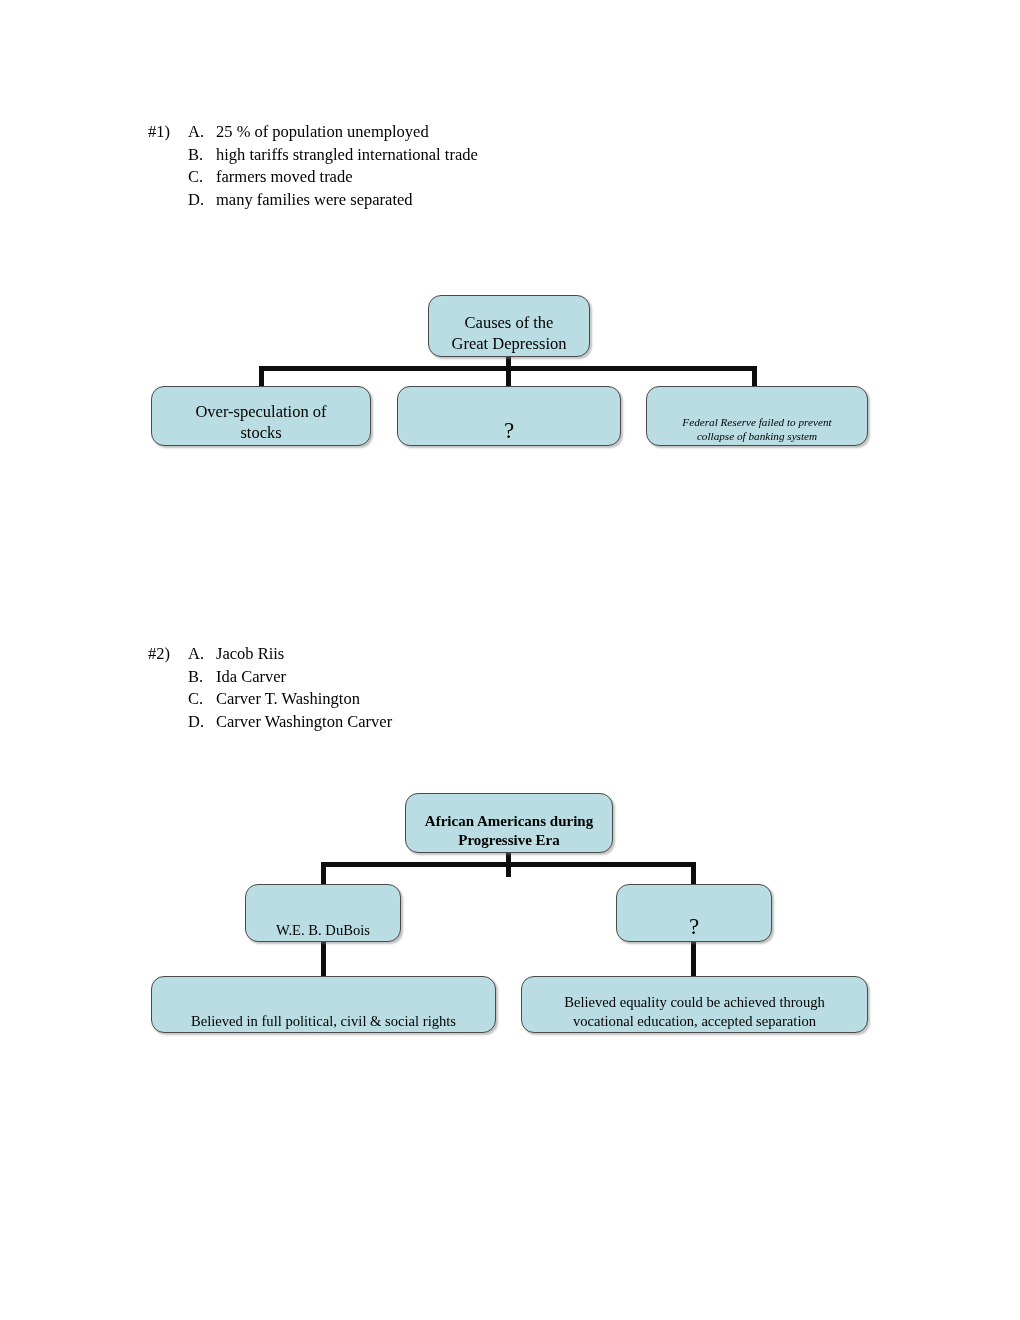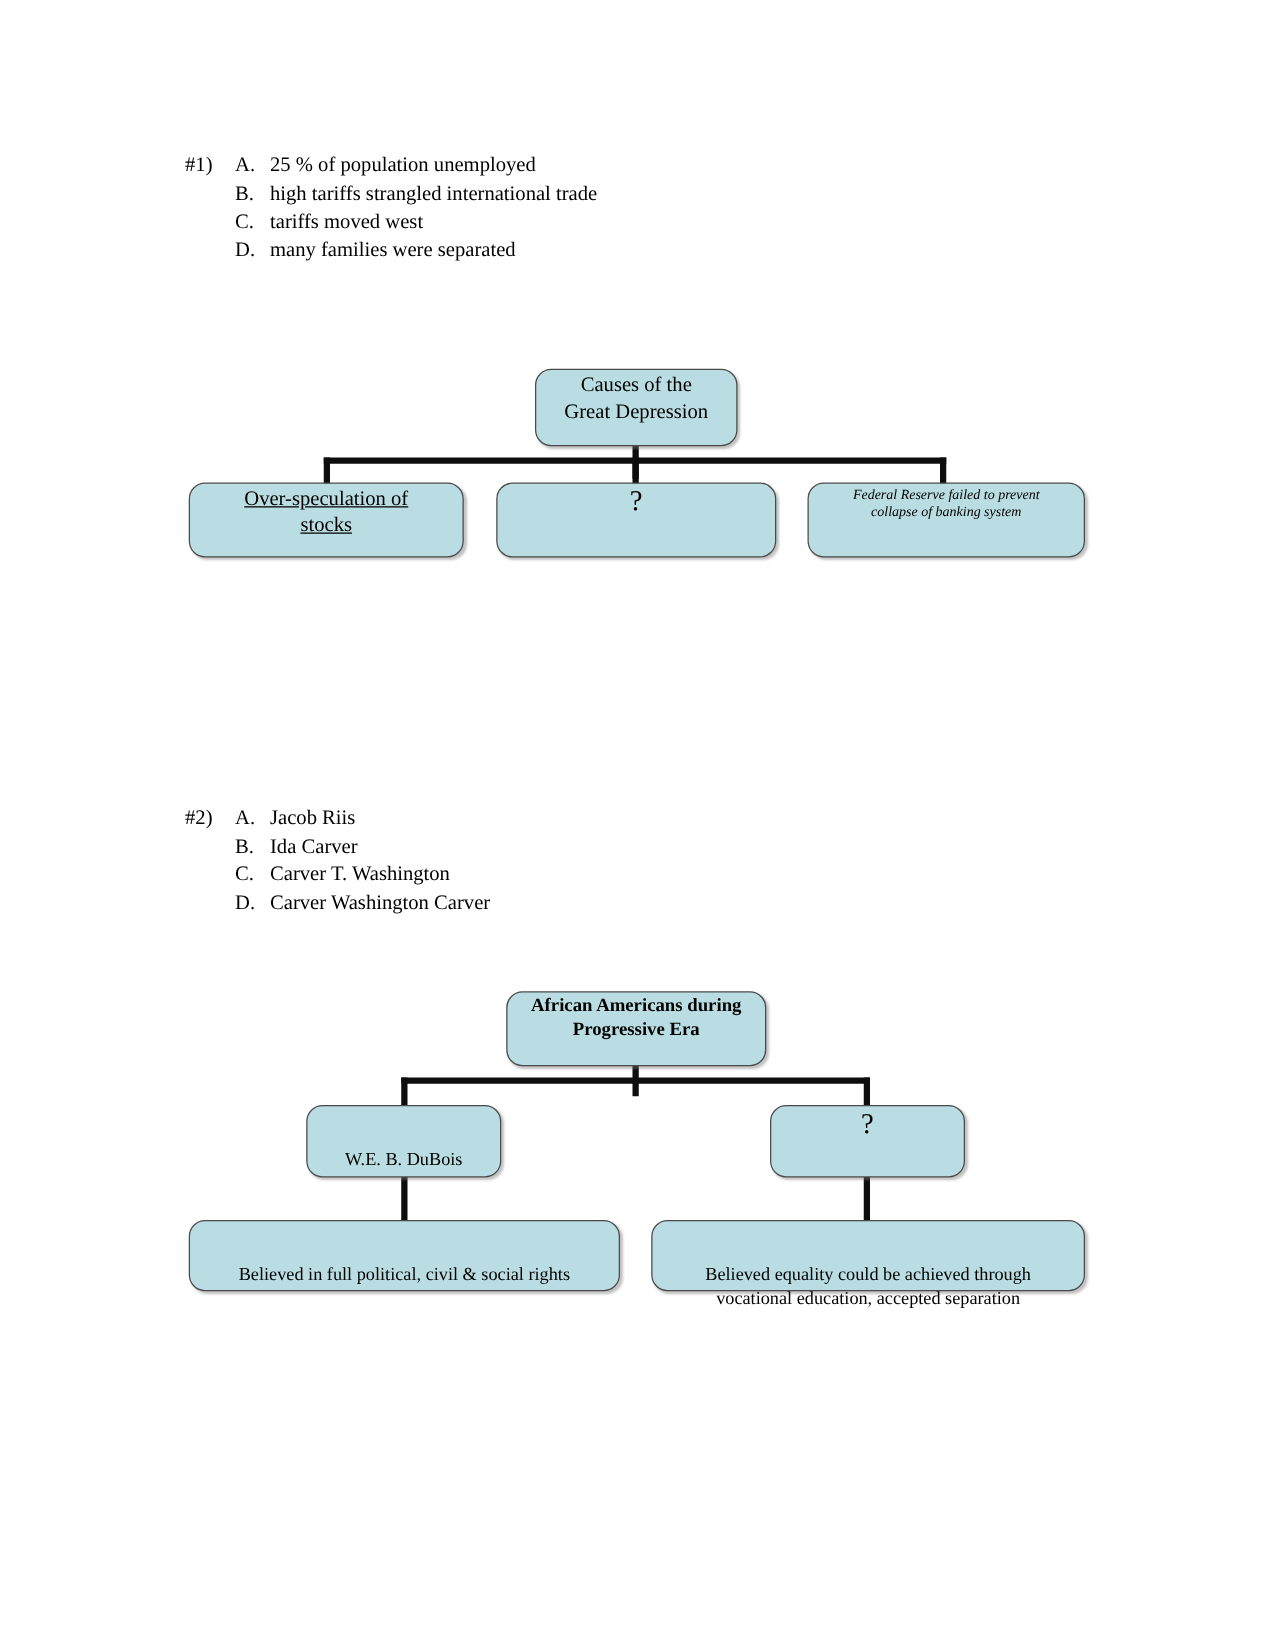--- a/index.html
+++ b/index.html
@@ -64,21 +64,21 @@
   .conn.h { height: 5px; }
 
   
   .node {
     position: absolute;
     box-sizing: border-box;
     background: #b9dde2;
     border: 1px solid #4a4a4a;
     border-radius: 13px;
     display: flex;
-    align-items: flex-start;
+    align-items: flex-end;
     justify-content: center;
     text-align: center;
     padding: 2px 7px;
     box-shadow: 2px 2px 2px rgba(120,120,120,0.45);
   }
   .node .label {
     display: block;
     width: 100%;
     color: #000;
   }
@@ -100,41 +100,41 @@
       <span class="q-num">#1)</span>
       <span class="q-letter">A.</span>
       <span class="q-text">25 % of population unemployed</span>
     </span>
     <span class="q-line">
       <span class="q-letter">B.</span>
       <span class="q-text">high tariffs strangled international trade</span>
     </span>
     <span class="q-line">
       <span class="q-letter">C.</span>
-      <span class="q-text">tariffs moved west</span>
+      <span class="q-text">farmers moved trade</span>
     </span>
     <span class="q-line">
       <span class="q-letter">D.</span>
       <span class="q-text">many families were separated</span>
     </span>
   </div>
 
   <div class="diagram" style="left:0; top:0; width:1020px; height:1320px;">
 
     <div class="conn v" style="left:506px; top:355px; width:5px; height:28px;"></div>
     <div class="conn h" style="left:259px; top:366px; width:498px; height:5px;"></div>
     <div class="conn v" style="left:259px; top:366px; width:5px; height:22px;"></div>
     <div class="conn v" style="left:506px; top:366px; width:5px; height:22px;"></div>
     <div class="conn v" style="left:752px; top:366px; width:5px; height:22px;"></div>
 
     <div class="node fs-lg" style="left:428px; top:295px; width:162px; height:62px;">
       <span class="label">Causes of the<br>Great Depression</span>
     </div>
 
-    <div class="node fs-lg" style="left:151px; top:386px; width:220px; height:60px;text-decoration:underline;">
+    <div class="node fs-lg" style="left:151px; top:386px; width:220px; height:60px;">
       <span class="label">Over-speculation of<br>stocks</span>
     </div>
 
     <div class="node fs-q" style="left:397px; top:386px; width:224px; height:60px;">
       <span class="label">?</span>
     </div>
 
     <div class="node fs-xs" style="left:646px; top:386px; width:222px; height:60px;font-style:italic;">
       <span class="label">Federal Reserve failed to prevent<br>collapse of  banking system</span>
     </div>

